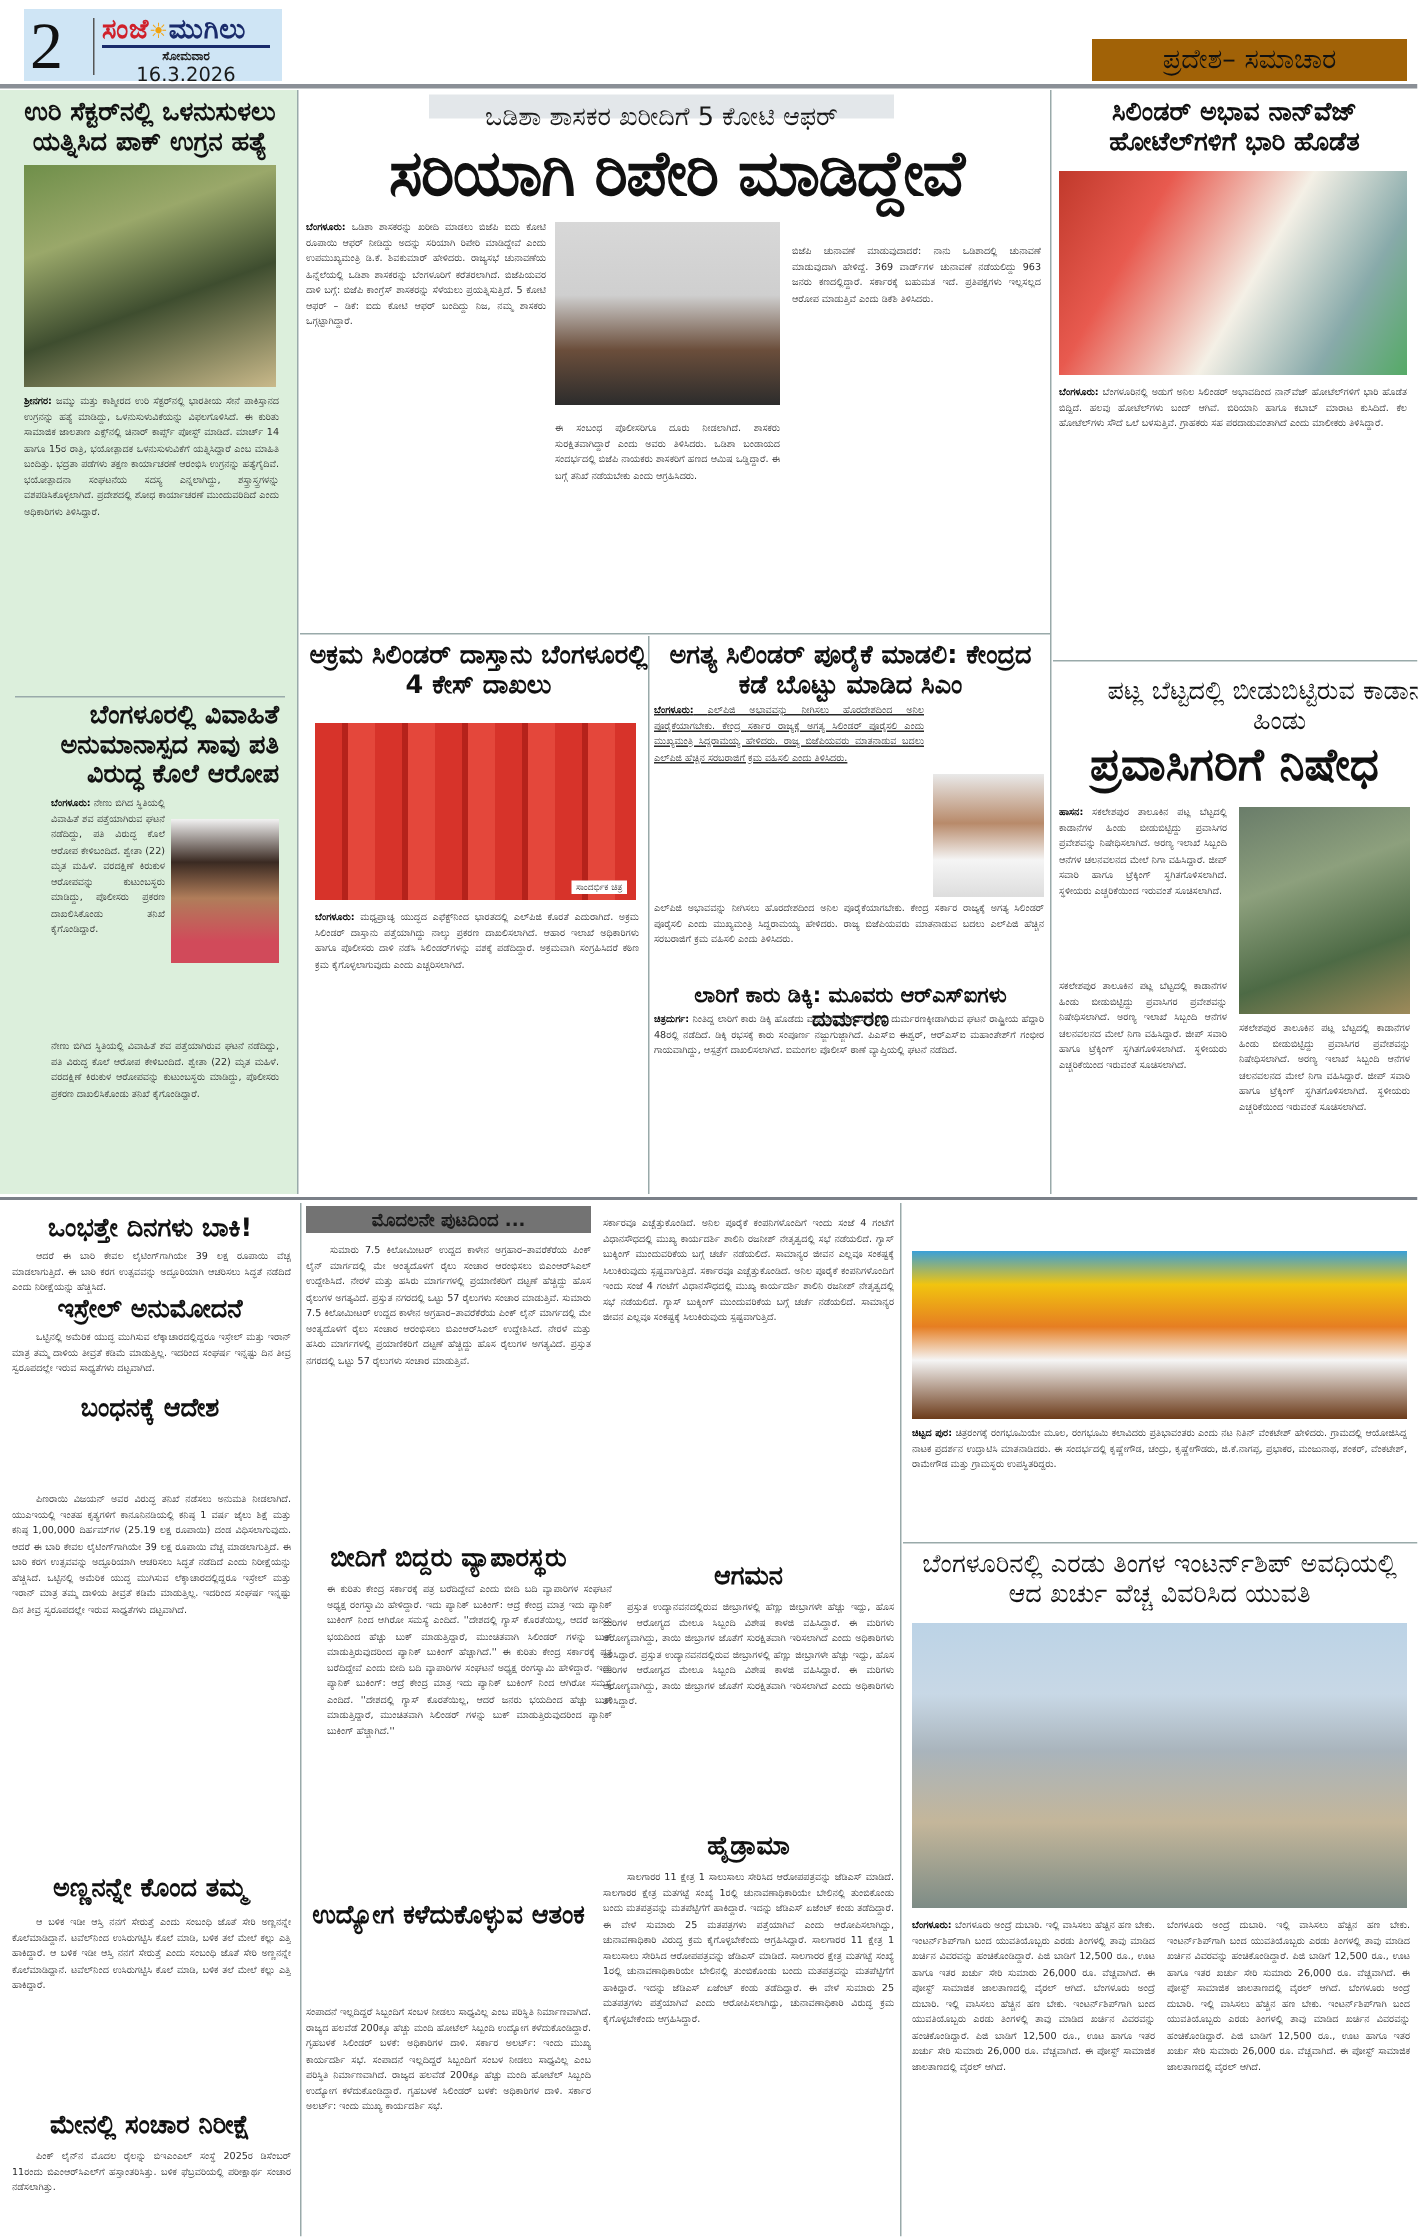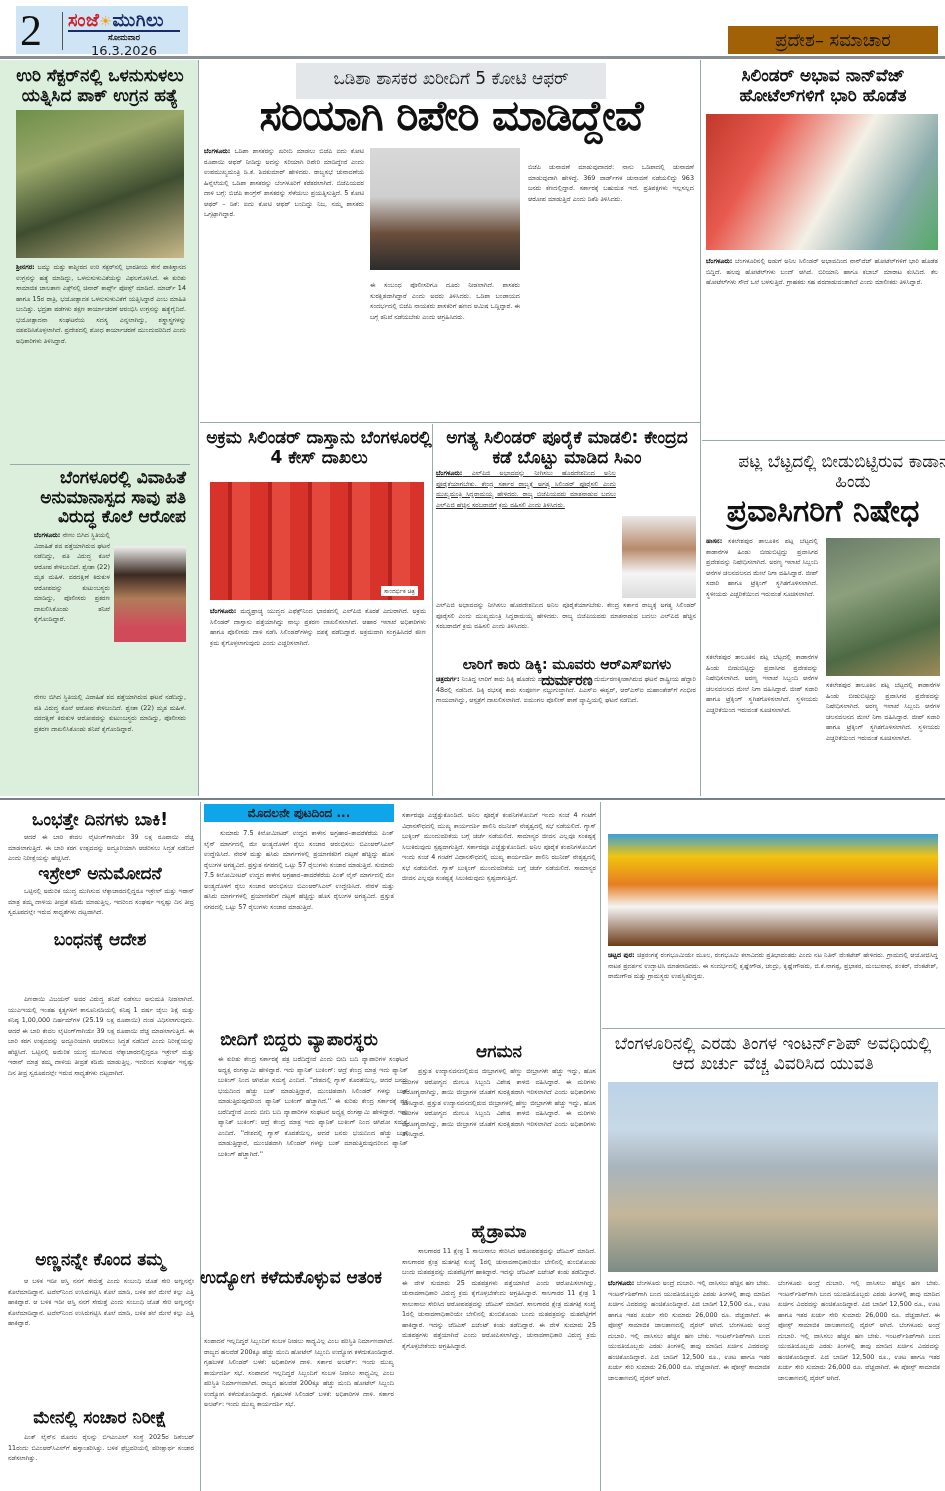--- a/index.html
+++ b/index.html
@@ -39,21 +39,21 @@
   .ph-dk { background: linear-gradient(180deg, #d8d8d8 0%, #cfcfcf 40%, #6b4e3b 70%, #2c2c2c 100%); }
   .ph-hotel { background: linear-gradient(120deg, #c0392b 0%, #e85a4f 25%, #f4f0e6 55%, #8aa 80%, #5a6 100%); }
   .ph-cyl { background: repeating-linear-gradient(90deg, #d7332a 0 18px, #b5221b 18px 22px, #e4473b 22px 40px); }
   .ph-cm { background: linear-gradient(180deg, #e9e9e9 0%, #b88a6a 40%, #f5f5f5 70%, #ddd 100%); }
   .ph-woman { background: linear-gradient(180deg, #f2f2f2 0%, #3a2a22 30%, #b07d5a 55%, #d14a5a 85%); }
   .ph-forest { background: linear-gradient(160deg, #6a7d6a 0%, #8da07d 35%, #4d6a45 70%, #9e8a5a 100%); }
   .ph-stage { background: linear-gradient(180deg, #3aa0d8 0%, #f1c40f 20%, #e67e22 45%, #f5f5f5 65%, #6c3b1a 100%); }
   .ph-city { background: linear-gradient(180deg, #bcd3e6 0%, #c8d8e6 25%, #a9b4bc 45%, #c4b69a 70%, #7d8c86 100%); }
 
   .cap { font-size: 6px; color: #333; }
-  .section-bar { background: #0ea5e9; font-weight: bold; text-align: center; }
+  .section-bar { background: #737373; font-weight: bold; text-align: center; }
 </style>
 </head>
 <body>
 
 <div class="abs masthead">
   <div class="abs page-num">2</div>
   <div class="abs mast-divider"></div>
   <div class="abs brand">
     <span class="red">ಸಂಜೆ</span><span class="sun">☀</span><span class="blk">ಮುಗಿಲು</span>
   </div>
@@ -79,21 +79,21 @@
 <div class="abs body-text" style="left:34px;top:530px;width:76px;height:160px;">
   <b>ಬೆಂಗಳೂರು:</b>
   <span>ನೇಣು ಬಿಗಿದ ಸ್ಥಿತಿಯಲ್ಲಿ ವಿವಾಹಿತೆ ಶವ ಪತ್ತೆಯಾಗಿರುವ ಘಟನೆ ನಡೆದಿದ್ದು, ಪತಿ ವಿರುದ್ಧ ಕೊಲೆ ಆರೋಪ ಕೇಳಿಬಂದಿದೆ. ಶ್ವೇತಾ (22) ಮೃತ ಮಹಿಳೆ. ವರದಕ್ಷಿಣೆ ಕಿರುಕುಳ ಆರೋಪವನ್ನು ಕುಟುಂಬಸ್ಥರು ಮಾಡಿದ್ದು, ಪೊಲೀಸರು ಪ್ರಕರಣ ದಾಖಲಿಸಿಕೊಂಡು ತನಿಖೆ ಕೈಗೊಂಡಿದ್ದಾರೆ.</span>
 </div>
 <div class="abs body-text" style="left:34px;top:692px;width:152px;height:100px;">
   <span>ನೇಣು ಬಿಗಿದ ಸ್ಥಿತಿಯಲ್ಲಿ ವಿವಾಹಿತೆ ಶವ ಪತ್ತೆಯಾಗಿರುವ ಘಟನೆ ನಡೆದಿದ್ದು, ಪತಿ ವಿರುದ್ಧ ಕೊಲೆ ಆರೋಪ ಕೇಳಿಬಂದಿದೆ. ಶ್ವೇತಾ (22) ಮೃತ ಮಹಿಳೆ. ವರದಕ್ಷಿಣೆ ಕಿರುಕುಳ ಆರೋಪವನ್ನು ಕುಟುಂಬಸ್ಥರು ಮಾಡಿದ್ದು, ಪೊಲೀಸರು ಪ್ರಕರಣ ದಾಖಲಿಸಿಕೊಂಡು ತನಿಖೆ ಕೈಗೊಂಡಿದ್ದಾರೆ.</span>
 </div>
 
 <div class="abs vline" style="left:198px;top:60px;height:736px;"></div>
 
-<div class="abs kicker" style="left:286px;top:63px;width:310px;height:36px;margin-left:10px;">ಒಡಿಶಾ ಶಾಸಕರ ಖರೀದಿಗೆ 5 ಕೋಟಿ ಆಫರ್</div>
+<div class="abs kicker" style="left:286px;top:63px;width:310px;height:16px;">ಒಡಿಶಾ ಶಾಸಕರ ಖರೀದಿಗೆ 5 ಕೋಟಿ ಆಫರ್</div>
 <div class="abs hd hd-xl" style="left:204px;top:92px;width:494px;">ಸರಿಯಾಗಿ ರಿಪೇರಿ ಮಾಡಿದ್ದೇವೆ</div>
 
 <div class="abs body-text" style="left:204px;top:146px;width:160px;height:270px;">
   <b>ಬೆಂಗಳೂರು:</b>
   <span>ಒಡಿಶಾ ಶಾಸಕರನ್ನು ಖರೀದಿ ಮಾಡಲು ಬಿಜೆಪಿ ಐದು ಕೋಟಿ ರೂಪಾಯಿ ಆಫರ್ ನೀಡಿದ್ದು ಅದನ್ನು ಸರಿಯಾಗಿ ರಿಪೇರಿ ಮಾಡಿದ್ದೇವೆ ಎಂದು ಉಪಮುಖ್ಯಮಂತ್ರಿ ಡಿ.ಕೆ. ಶಿವಕುಮಾರ್ ಹೇಳಿದರು. ರಾಜ್ಯಸಭೆ ಚುನಾವಣೆಯ ಹಿನ್ನೆಲೆಯಲ್ಲಿ ಒಡಿಶಾ ಶಾಸಕರನ್ನು ಬೆಂಗಳೂರಿಗೆ ಕರೆತರಲಾಗಿದೆ. ಬಿಜೆಪಿಯವರ ದಾಳಿ ಬಗ್ಗೆ: ಬಿಜೆಪಿ ಕಾಂಗ್ರೆಸ್ ಶಾಸಕರನ್ನು ಸೆಳೆಯಲು ಪ್ರಯತ್ನಿಸುತ್ತಿದೆ. 5 ಕೋಟಿ ಆಫರ್ – ಡಿಕೆ: ಐದು ಕೋಟಿ ಆಫರ್ ಬಂದಿದ್ದು ನಿಜ, ನಮ್ಮ ಶಾಸಕರು ಒಗ್ಗಟ್ಟಾಗಿದ್ದಾರೆ.</span>
 </div>
 <div class="abs photo ph-dk" style="left:370px;top:148px;width:150px;height:122px;"></div>
 <div class="abs body-text" style="left:370px;top:280px;width:150px;height:136px;">
   <span>ಈ ಸಂಬಂಧ ಪೊಲೀಸರಿಗೂ ದೂರು ನೀಡಲಾಗಿದೆ. ಶಾಸಕರು ಸುರಕ್ಷಿತವಾಗಿದ್ದಾರೆ ಎಂದು ಅವರು ತಿಳಿಸಿದರು. ಒಡಿಶಾ ಬಂಡಾಯದ ಸಂದರ್ಭದಲ್ಲಿ ಬಿಜೆಪಿ ನಾಯಕರು ಶಾಸಕರಿಗೆ ಹಣದ ಆಮಿಷ ಒಡ್ಡಿದ್ದಾರೆ. ಈ ಬಗ್ಗೆ ತನಿಖೆ ನಡೆಯಬೇಕು ಎಂದು ಆಗ್ರಹಿಸಿದರು.</span>
 </div>
@@ -181,21 +181,21 @@
 <div class="abs section-bar" style="left:204px;top:804px;width:190px;height:18px;font-size:12px;line-height:18px;">ಮೊದಲನೇ ಪುಟದಿಂದ ...</div>
 <div class="abs body-text" style="left:204px;top:828px;width:190px;height:200px;text-indent:16px;">
   <span>ಸುಮಾರು 7.5 ಕಿಲೋಮೀಟರ್ ಉದ್ದದ ಕಾಳೇನ ಅಗ್ರಹಾರ–ತಾವರೆಕೆರೆಯ ಪಿಂಕ್ ಲೈನ್ ಮಾರ್ಗದಲ್ಲಿ ಮೇ ಅಂತ್ಯದೊಳಗೆ ರೈಲು ಸಂಚಾರ ಆರಂಭಿಸಲು ಬಿಎಂಆರ್‌ಸಿಎಲ್ ಉದ್ದೇಶಿಸಿದೆ. ನೇರಳೆ ಮತ್ತು ಹಸಿರು ಮಾರ್ಗಗಳಲ್ಲಿ ಪ್ರಯಾಣಿಕರಿಗೆ ದಟ್ಟಣೆ ಹೆಚ್ಚಿದ್ದು ಹೊಸ ರೈಲುಗಳ ಅಗತ್ಯವಿದೆ. ಪ್ರಸ್ತುತ ನಗರದಲ್ಲಿ ಒಟ್ಟು 57 ರೈಲುಗಳು ಸಂಚಾರ ಮಾಡುತ್ತಿವೆ.</span>
   <span>ಸುಮಾರು 7.5 ಕಿಲೋಮೀಟರ್ ಉದ್ದದ ಕಾಳೇನ ಅಗ್ರಹಾರ–ತಾವರೆಕೆರೆಯ ಪಿಂಕ್ ಲೈನ್ ಮಾರ್ಗದಲ್ಲಿ ಮೇ ಅಂತ್ಯದೊಳಗೆ ರೈಲು ಸಂಚಾರ ಆರಂಭಿಸಲು ಬಿಎಂಆರ್‌ಸಿಎಲ್ ಉದ್ದೇಶಿಸಿದೆ. ನೇರಳೆ ಮತ್ತು ಹಸಿರು ಮಾರ್ಗಗಳಲ್ಲಿ ಪ್ರಯಾಣಿಕರಿಗೆ ದಟ್ಟಣೆ ಹೆಚ್ಚಿದ್ದು ಹೊಸ ರೈಲುಗಳ ಅಗತ್ಯವಿದೆ. ಪ್ರಸ್ತುತ ನಗರದಲ್ಲಿ ಒಟ್ಟು 57 ರೈಲುಗಳು ಸಂಚಾರ ಮಾಡುತ್ತಿವೆ.</span>
 </div>
 <div class="abs hd hd-m" style="left:204px;top:1030px;width:190px;">ಬೀದಿಗೆ ಬಿದ್ದರು ವ್ಯಾಪಾರಸ್ಥರು</div>
 <div class="abs body-text" style="left:204px;top:1054px;width:190px;height:206px;margin-left:14px;">
   <span>ಈ ಕುರಿತು ಕೇಂದ್ರ ಸರ್ಕಾರಕ್ಕೆ ಪತ್ರ ಬರೆದಿದ್ದೇವೆ ಎಂದು ಬೀದಿ ಬದಿ ವ್ಯಾಪಾರಿಗಳ ಸಂಘಟನೆ ಅಧ್ಯಕ್ಷ ರಂಗಸ್ವಾಮಿ ಹೇಳಿದ್ದಾರೆ. ಇದು ಪ್ಯಾನಿಕ್ ಬುಕಿಂಗ್: ಆದ್ರೆ ಕೇಂದ್ರ ಮಾತ್ರ ಇದು ಪ್ಯಾನಿಕ್ ಬುಕಿಂಗ್ ನಿಂದ ಆಗಿರೋ ಸಮಸ್ಯೆ ಎಂದಿದೆ. ''ದೇಶದಲ್ಲಿ ಗ್ಯಾಸ್ ಕೊರತೆಯಿಲ್ಲ, ಆದರೆ ಜನರು ಭಯದಿಂದ ಹೆಚ್ಚು ಬುಕ್ ಮಾಡುತ್ತಿದ್ದಾರೆ, ಮುಂಚಿತವಾಗಿ ಸಿಲಿಂಡರ್ ಗಳನ್ನು ಬುಕ್ ಮಾಡುತ್ತಿರುವುದರಿಂದ ಪ್ಯಾನಿಕ್ ಬುಕಿಂಗ್ ಹೆಚ್ಚಾಗಿದೆ.''</span>
   <span>ಈ ಕುರಿತು ಕೇಂದ್ರ ಸರ್ಕಾರಕ್ಕೆ ಪತ್ರ ಬರೆದಿದ್ದೇವೆ ಎಂದು ಬೀದಿ ಬದಿ ವ್ಯಾಪಾರಿಗಳ ಸಂಘಟನೆ ಅಧ್ಯಕ್ಷ ರಂಗಸ್ವಾಮಿ ಹೇಳಿದ್ದಾರೆ. ಇದು ಪ್ಯಾನಿಕ್ ಬುಕಿಂಗ್: ಆದ್ರೆ ಕೇಂದ್ರ ಮಾತ್ರ ಇದು ಪ್ಯಾನಿಕ್ ಬುಕಿಂಗ್ ನಿಂದ ಆಗಿರೋ ಸಮಸ್ಯೆ ಎಂದಿದೆ. ''ದೇಶದಲ್ಲಿ ಗ್ಯಾಸ್ ಕೊರತೆಯಿಲ್ಲ, ಆದರೆ ಜನರು ಭಯದಿಂದ ಹೆಚ್ಚು ಬುಕ್ ಮಾಡುತ್ತಿದ್ದಾರೆ, ಮುಂಚಿತವಾಗಿ ಸಿಲಿಂಡರ್ ಗಳನ್ನು ಬುಕ್ ಮಾಡುತ್ತಿರುವುದರಿಂದ ಪ್ಯಾನಿಕ್ ಬುಕಿಂಗ್ ಹೆಚ್ಚಾಗಿದೆ.''</span>
 </div>
-<div class="abs hd hd-m" style="left:192px;top:1268px;width:190px;text-align:right;">ಉದ್ಯೋಗ ಕಳೆದುಕೊಳ್ಳುವ ಆತಂಕ</div>
+<div class="abs hd hd-m" style="left:204px;top:1268px;width:190px;">ಉದ್ಯೋಗ ಕಳೆದುಕೊಳ್ಳುವ ಆತಂಕ</div>
 <div class="abs body-text" style="left:204px;top:1292px;width:190px;height:196px;margin-top:44px;">
   <span>ಸಂಪಾದನೆ ಇಲ್ಲದಿದ್ದರೆ ಸಿಬ್ಬಂದಿಗೆ ಸಂಬಳ ನೀಡಲು ಸಾಧ್ಯವಿಲ್ಲ ಎಂಬ ಪರಿಸ್ಥಿತಿ ನಿರ್ಮಾಣವಾಗಿದೆ. ರಾಜ್ಯದ ಹಲವೆಡೆ 200ಕ್ಕೂ ಹೆಚ್ಚು ಮಂದಿ ಹೋಟೆಲ್ ಸಿಬ್ಬಂದಿ ಉದ್ಯೋಗ ಕಳೆದುಕೊಂಡಿದ್ದಾರೆ. ಗೃಹಬಳಕೆ ಸಿಲಿಂಡರ್ ಬಳಕೆ: ಅಧಿಕಾರಿಗಳ ದಾಳಿ. ಸರ್ಕಾರ ಅಲರ್ಟ್: ಇಂದು ಮುಖ್ಯ ಕಾರ್ಯದರ್ಶಿ ಸಭೆ.</span>
   <span>ಸಂಪಾದನೆ ಇಲ್ಲದಿದ್ದರೆ ಸಿಬ್ಬಂದಿಗೆ ಸಂಬಳ ನೀಡಲು ಸಾಧ್ಯವಿಲ್ಲ ಎಂಬ ಪರಿಸ್ಥಿತಿ ನಿರ್ಮಾಣವಾಗಿದೆ. ರಾಜ್ಯದ ಹಲವೆಡೆ 200ಕ್ಕೂ ಹೆಚ್ಚು ಮಂದಿ ಹೋಟೆಲ್ ಸಿಬ್ಬಂದಿ ಉದ್ಯೋಗ ಕಳೆದುಕೊಂಡಿದ್ದಾರೆ. ಗೃಹಬಳಕೆ ಸಿಲಿಂಡರ್ ಬಳಕೆ: ಅಧಿಕಾರಿಗಳ ದಾಳಿ. ಸರ್ಕಾರ ಅಲರ್ಟ್: ಇಂದು ಮುಖ್ಯ ಕಾರ್ಯದರ್ಶಿ ಸಭೆ.</span>
 </div>
 
 <div class="abs body-text" style="left:402px;top:810px;width:194px;height:230px;">
   <span>ಸರ್ಕಾರವೂ ಎಚ್ಚೆತ್ತುಕೊಂಡಿದೆ. ಅನಿಲ ಪೂರೈಕೆ ಕಂಪನಿಗಳೊಂದಿಗೆ ಇಂದು ಸಂಜೆ 4 ಗಂಟೆಗೆ ವಿಧಾನಸೌಧದಲ್ಲಿ ಮುಖ್ಯ ಕಾರ್ಯದರ್ಶಿ ಶಾಲಿನಿ ರಜನೀಶ್ ನೇತೃತ್ವದಲ್ಲಿ ಸಭೆ ನಡೆಯಲಿದೆ. ಗ್ಯಾಸ್ ಬುಕ್ಕಿಂಗ್ ಮುಂದುವರಿಕೆಯ ಬಗ್ಗೆ ಚರ್ಚೆ ನಡೆಯಲಿದೆ. ಸಾಮಾನ್ಯರ ಜೀವನ ಎಲ್ಲವೂ ಸಂಕಷ್ಟಕ್ಕೆ ಸಿಲುಕಿರುವುದು ಸ್ಪಷ್ಟವಾಗುತ್ತಿದೆ.</span>
   <span>ಸರ್ಕಾರವೂ ಎಚ್ಚೆತ್ತುಕೊಂಡಿದೆ. ಅನಿಲ ಪೂರೈಕೆ ಕಂಪನಿಗಳೊಂದಿಗೆ ಇಂದು ಸಂಜೆ 4 ಗಂಟೆಗೆ ವಿಧಾನಸೌಧದಲ್ಲಿ ಮುಖ್ಯ ಕಾರ್ಯದರ್ಶಿ ಶಾಲಿನಿ ರಜನೀಶ್ ನೇತೃತ್ವದಲ್ಲಿ ಸಭೆ ನಡೆಯಲಿದೆ. ಗ್ಯಾಸ್ ಬುಕ್ಕಿಂಗ್ ಮುಂದುವರಿಕೆಯ ಬಗ್ಗೆ ಚರ್ಚೆ ನಡೆಯಲಿದೆ. ಸಾಮಾನ್ಯರ ಜೀವನ ಎಲ್ಲವೂ ಸಂಕಷ್ಟಕ್ಕೆ ಸಿಲುಕಿರುವುದು ಸ್ಪಷ್ಟವಾಗುತ್ತಿದೆ.</span>
 </div>
 <div class="abs hd hd-m" style="left:402px;top:1042px;width:194px;">ಆಗಮನ</div>

